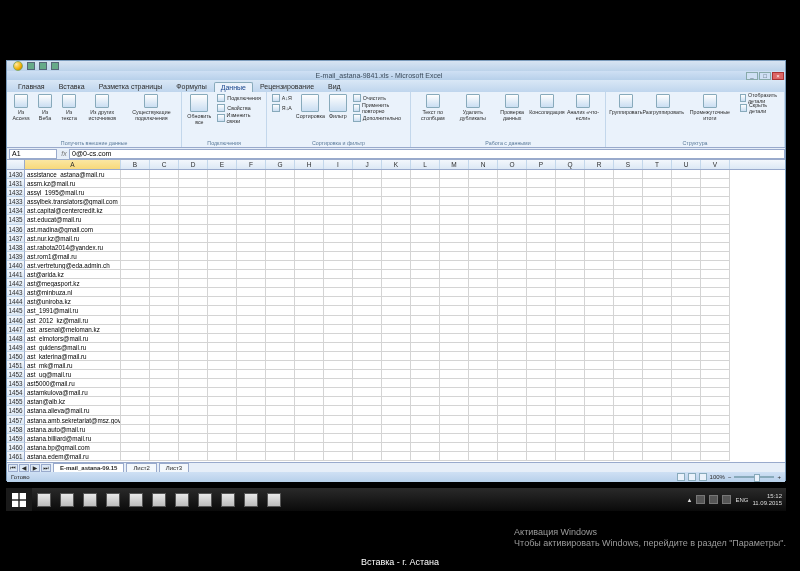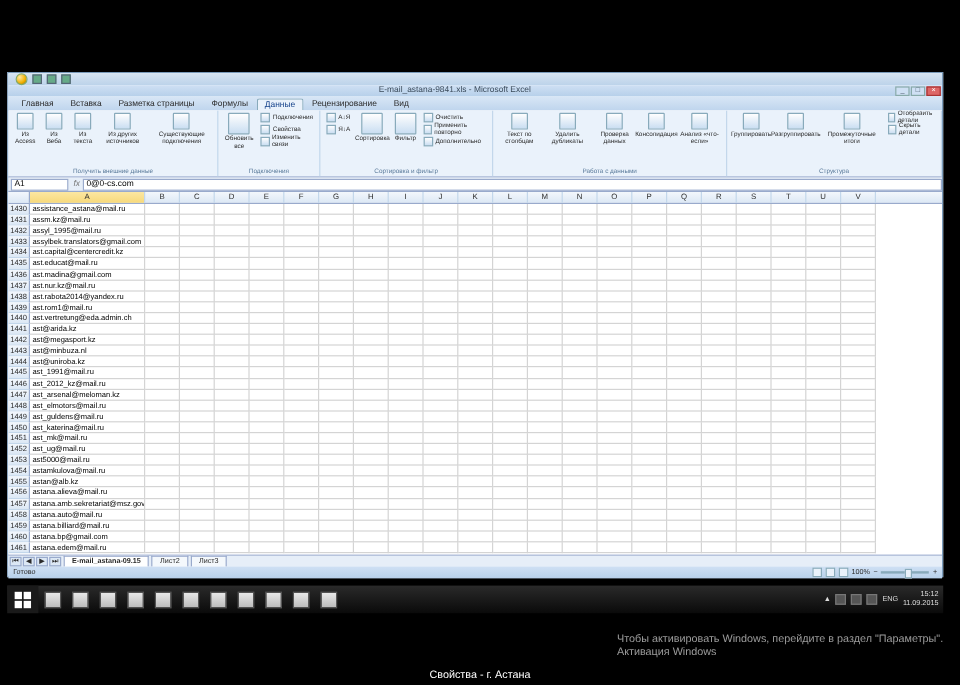--- a/index.html
+++ b/index.html
@@ -1152,17 +1152,17 @@
     <div class="ti"></div>
     <span>ENG</span>
     <div class="clock">
       <div>15:12</div>
       <div>11.09.2015</div>
     </div>
   </div>
 </div>
 
 <div class="activation">
+  <div>Активация Windows</div>
   <div>Чтобы активировать Windows, перейдите в раздел "Параметры".</div>
-  <div>Активация Windows</div>
 </div>
 
-<div class="caption">Свойства - г. Астана</div>
+<div class="caption">Вставка - г. Астана</div>
 
 </body></html>

